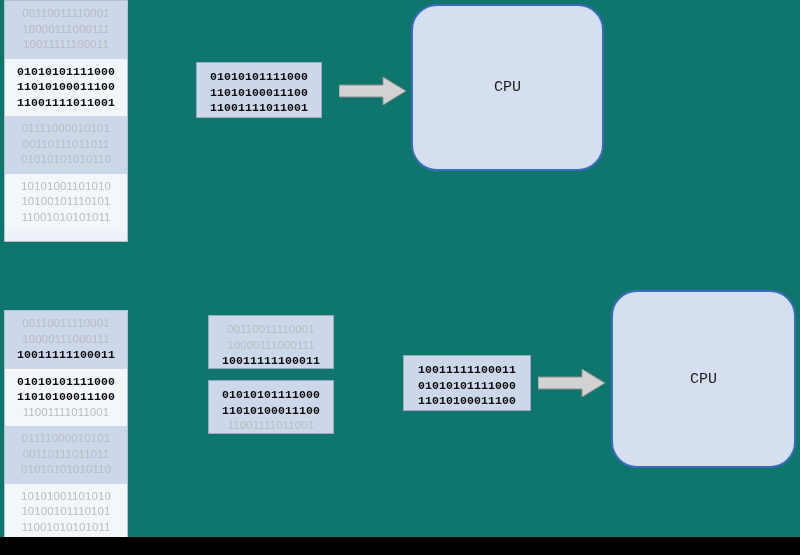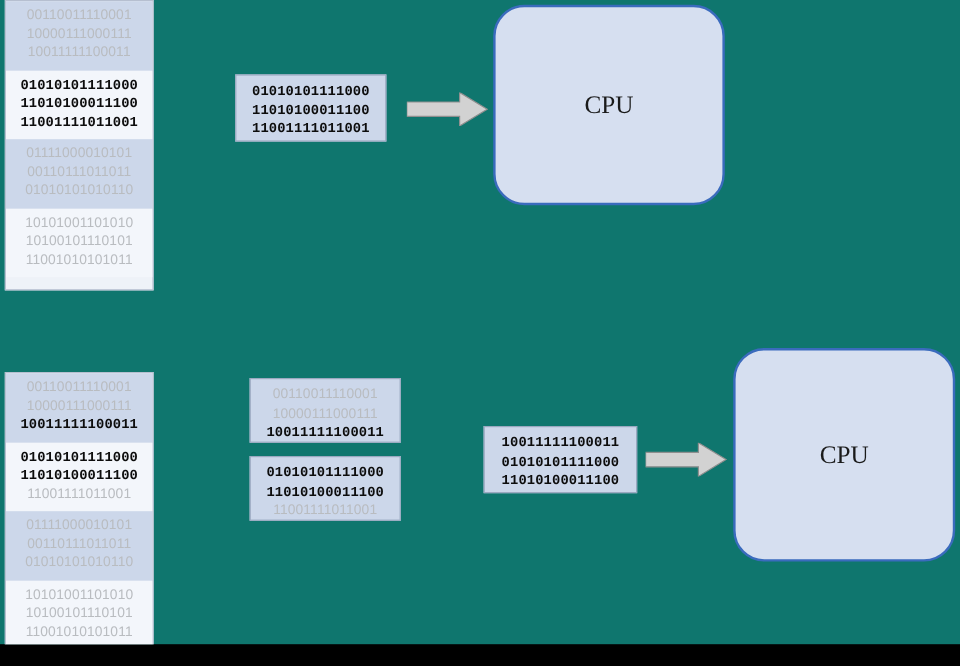--- a/index.html
+++ b/index.html
@@ -56,23 +56,23 @@
     position: absolute;
     background: #d6dff0;
     border: 2px solid #3a6bbd;
     border-radius: 26px;
     box-sizing: border-box;
     display: flex;
     align-items: center;
     justify-content: center;
   }
   .cpu-label {
-    font-size: 21px;
+    font-size: 15px;
     color: #1a1a1a;
-    font-family: Liberation Serif, serif;
+    font-family: Liberation Mono, monospace;
   }
 
   
   .block-arrow {
     position: absolute;
   }
 </style>
 </head>
 <body>
 

